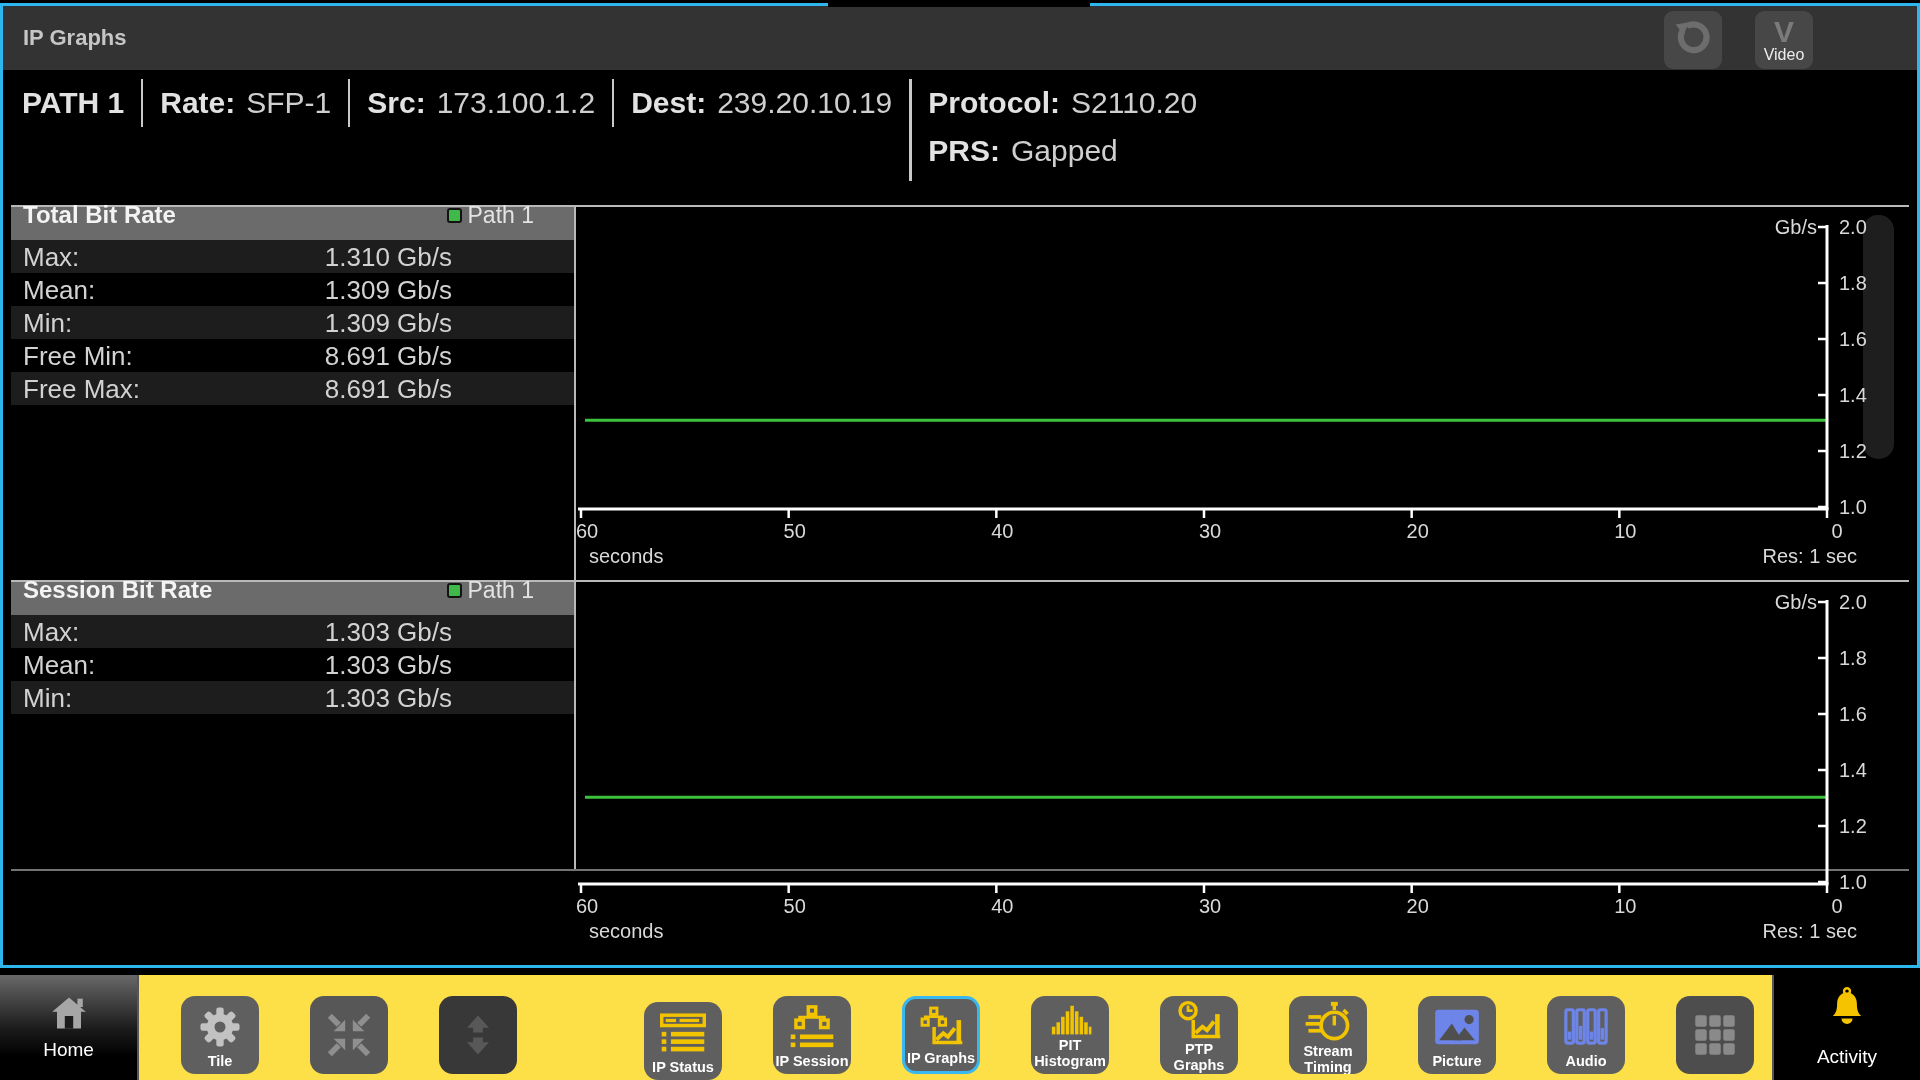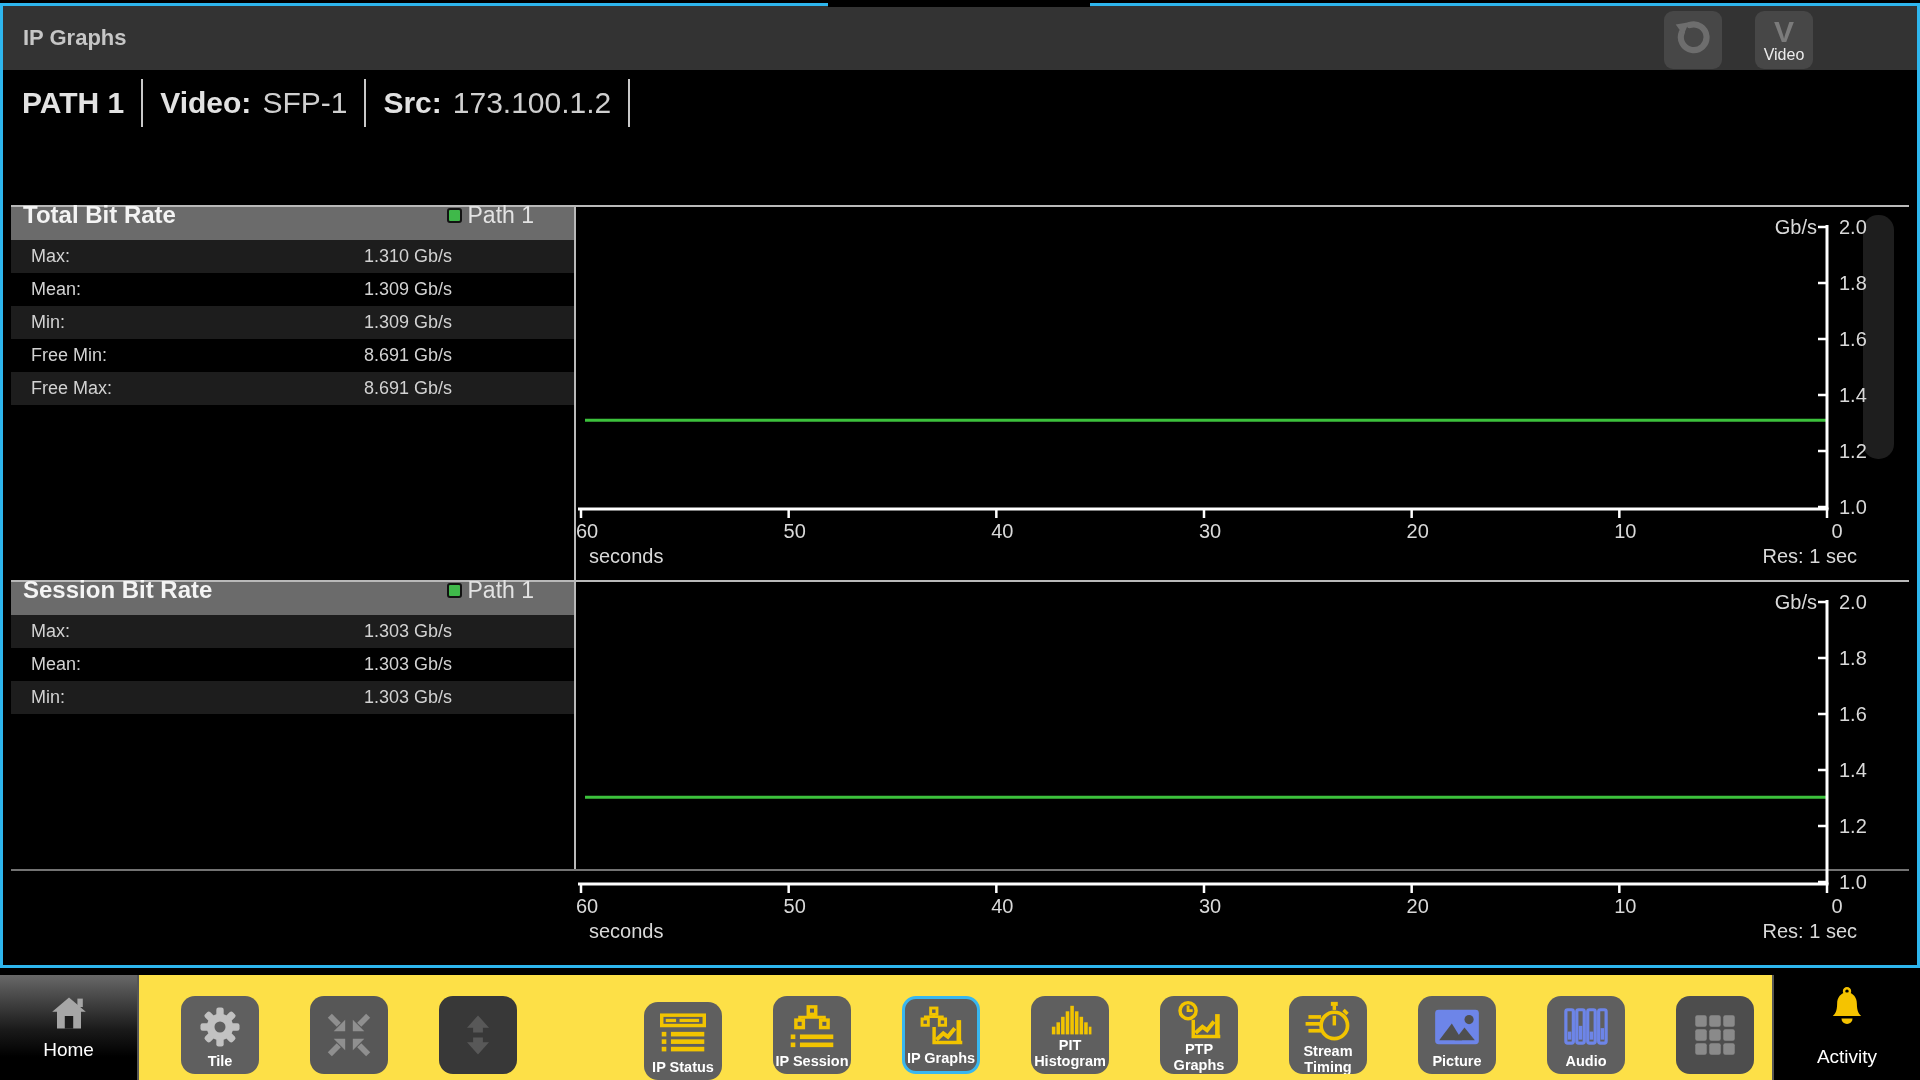--- a/index.html
+++ b/index.html
@@ -39,22 +39,22 @@
   .content{padding:0 8px;}
   .panel{display:flex;border-top:2px solid #b9b9b9;height:375px;}
   .panel.second{height:291px;border-bottom:2px solid #737373;}
   .stats{width:565px;border-right:2px solid #b9b9b9;background:#000;}
   .stats-header{height:33px;background:#6b6b6b;display:flex;align-items:center;
     padding:0 40px 17px 12px;}
   .stats-title{font-size:24px;font-weight:bold;color:#f4f4f4;}
   .path-badge{margin-left:auto;display:flex;align-items:center;gap:6px;}
   .path-indicator{width:15px;height:15px;border-radius:3px;border:2px solid #121212;}
   .path-label{font-size:23px;color:#e3e3e3;}
-  .stat-row{height:33px;display:flex;align-items:center;padding-left:20px;
-    font-size:18px;color:#d2d2d2;}
+  .stat-row{height:33px;display:flex;align-items:flex-end;padding-left:12px;
+    font-size:26px;color:#d2d2d2;}
   .stat-row.odd{background:#1d1d1d;}
   .stat-row.even{background:#000;}
   .stat-value{margin-left:auto;padding-right:122px;}
   .chart{flex:1;position:relative;background:#000;}
   .chart text{fill:#d9d9d9;font-size:20px;font-family:"Liberation Sans",sans-serif;}
 
   
   .toolbar{position:absolute;left:0;top:975px;width:1920px;height:105px;background:#fde047;
     display:flex;align-items:flex-end;}
   .home-section{width:139px;height:105px;border-right:2px solid #565656;
@@ -102,26 +102,40 @@
       </button>
     </div>
   </div>
 
   <div class="infobar">
     <div class="info-left">
       <div class="info-item">
         <span class="path-name">PATH 1</span>
       </div>
       <div class="info-item">
-        <span class="info-label">Video:</span>
+        <span class="info-label">Rate:</span>
         <span class="info-value">SFP-1</span>
       </div>
       <div class="info-item">
         <span class="info-label">Src:</span>
         <span class="info-value">173.100.1.2</span>
+      </div>
+      <div class="info-item last">
+        <span class="info-label">Dest:</span>
+        <span class="info-value">239.20.10.19</span>
+      </div>
+    </div>
+    <div class="info-right">
+      <div class="info-row">
+        <span class="info-label">Protocol:</span>
+        <span class="info-value">S2110.20</span>
+      </div>
+      <div class="info-row">
+        <span class="info-label">PRS:</span>
+        <span class="info-value">Gapped</span>
       </div>
     </div>
   </div>
 
   <div class="content">
     <section class="panel">
       <div class="stats">
         <div class="stats-header">
           <span class="stats-title">Total Bit Rate</span>
           <span class="path-badge">

